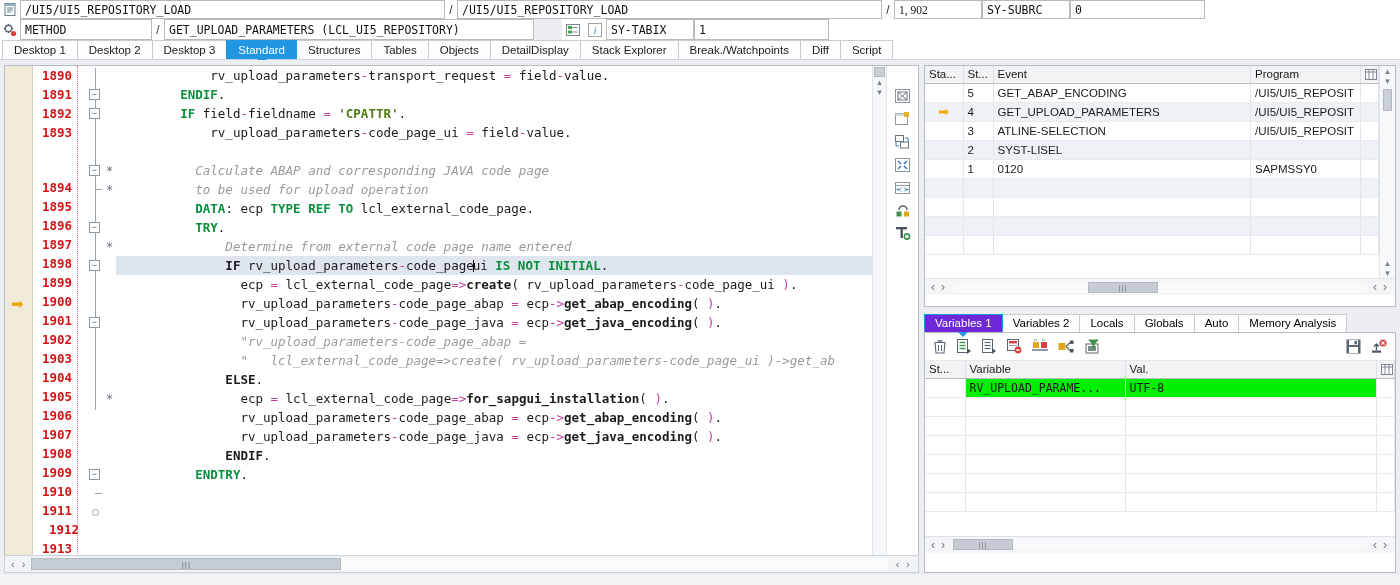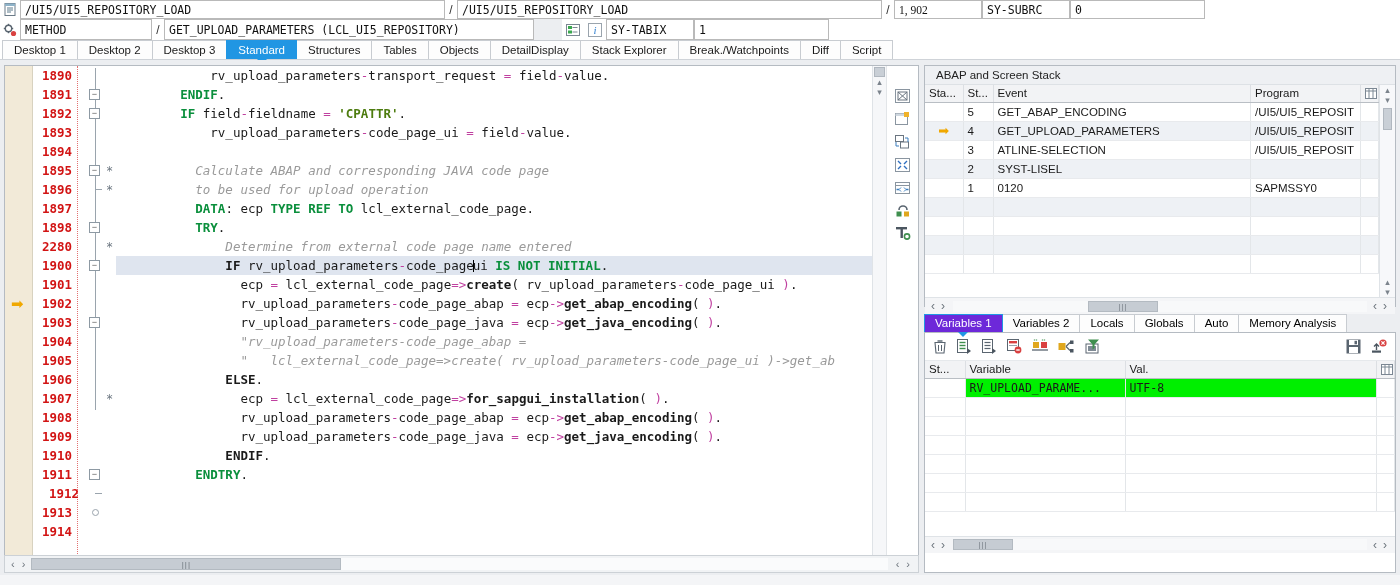--- a/index.html
+++ b/index.html
@@ -262,26 +262,26 @@
 
     <div class="left-pane">
       <div class="gutter-mark" id="bpGutter">
           <div class="bp-arrow arrow-gl" style="top: 230px;">➡</div>
         </div>
       <div class="linenos" id="lineNos">
           <div class="code-line" style="padding-left: 0px;">1890</div>
           <div class="code-line" style="padding-left: 0px;">1891</div>
           <div class="code-line" style="padding-left: 0px;">1892</div>
           <div class="code-line" style="padding-left: 0px;">1893</div>
-          <div class="code-line" style="padding-left: 0px;">1894</div>
+          <div class="code-line" style="padding-left: 0px; margin-top: 36px;">1894</div>
           <div class="code-line" style="padding-left: 0px;">1895</div>
           <div class="code-line" style="padding-left: 0px;">1896</div>
           <div class="code-line" style="padding-left: 0px;">1897</div>
           <div class="code-line" style="padding-left: 0px;">1898</div>
-          <div class="code-line" style="padding-left: 0px;">2280</div>
+          <div class="code-line" style="padding-left: 0px;">1899</div>
           <div class="code-line" style="padding-left: 0px;">1900</div>
           <div class="code-line" style="padding-left: 0px;">1901</div>
           <div class="code-line" style="padding-left: 0px;">1902</div>
           <div class="code-line" style="padding-left: 0px;">1903</div>
           <div class="code-line" style="padding-left: 0px;">1904</div>
           <div class="code-line" style="padding-left: 0px;">1905</div>
           <div class="code-line" style="padding-left: 0px;">1906</div>
           <div class="code-line" style="padding-left: 0px;">1907</div>
           <div class="code-line" style="padding-left: 0px;">1908</div>
           <div class="code-line" style="padding-left: 0px;">1909</div>
@@ -408,21 +408,20 @@
       </div>
       <div class="hs-right">
         <span>‹</span>
         <span>›</span>
       </div>
     </div>
 
     <div class="right-pane">
 
       <div class="panel" style="height:242px;">
-        <div class="panel-title">ABAP and Screen Stack</div>
         <div class="stack-body">
           <div class="stack-tablewrap">
             <table class="grid">
               <thead>
                 <tr>
                   <th class="stack-sta">Sta...</th>
                   <th class="stack-st">St...</th>
                   <th class="stack-ev">Event</th>
                   <th class="stack-pg">Program</th>
                   <th class="grid-icon-cell">

